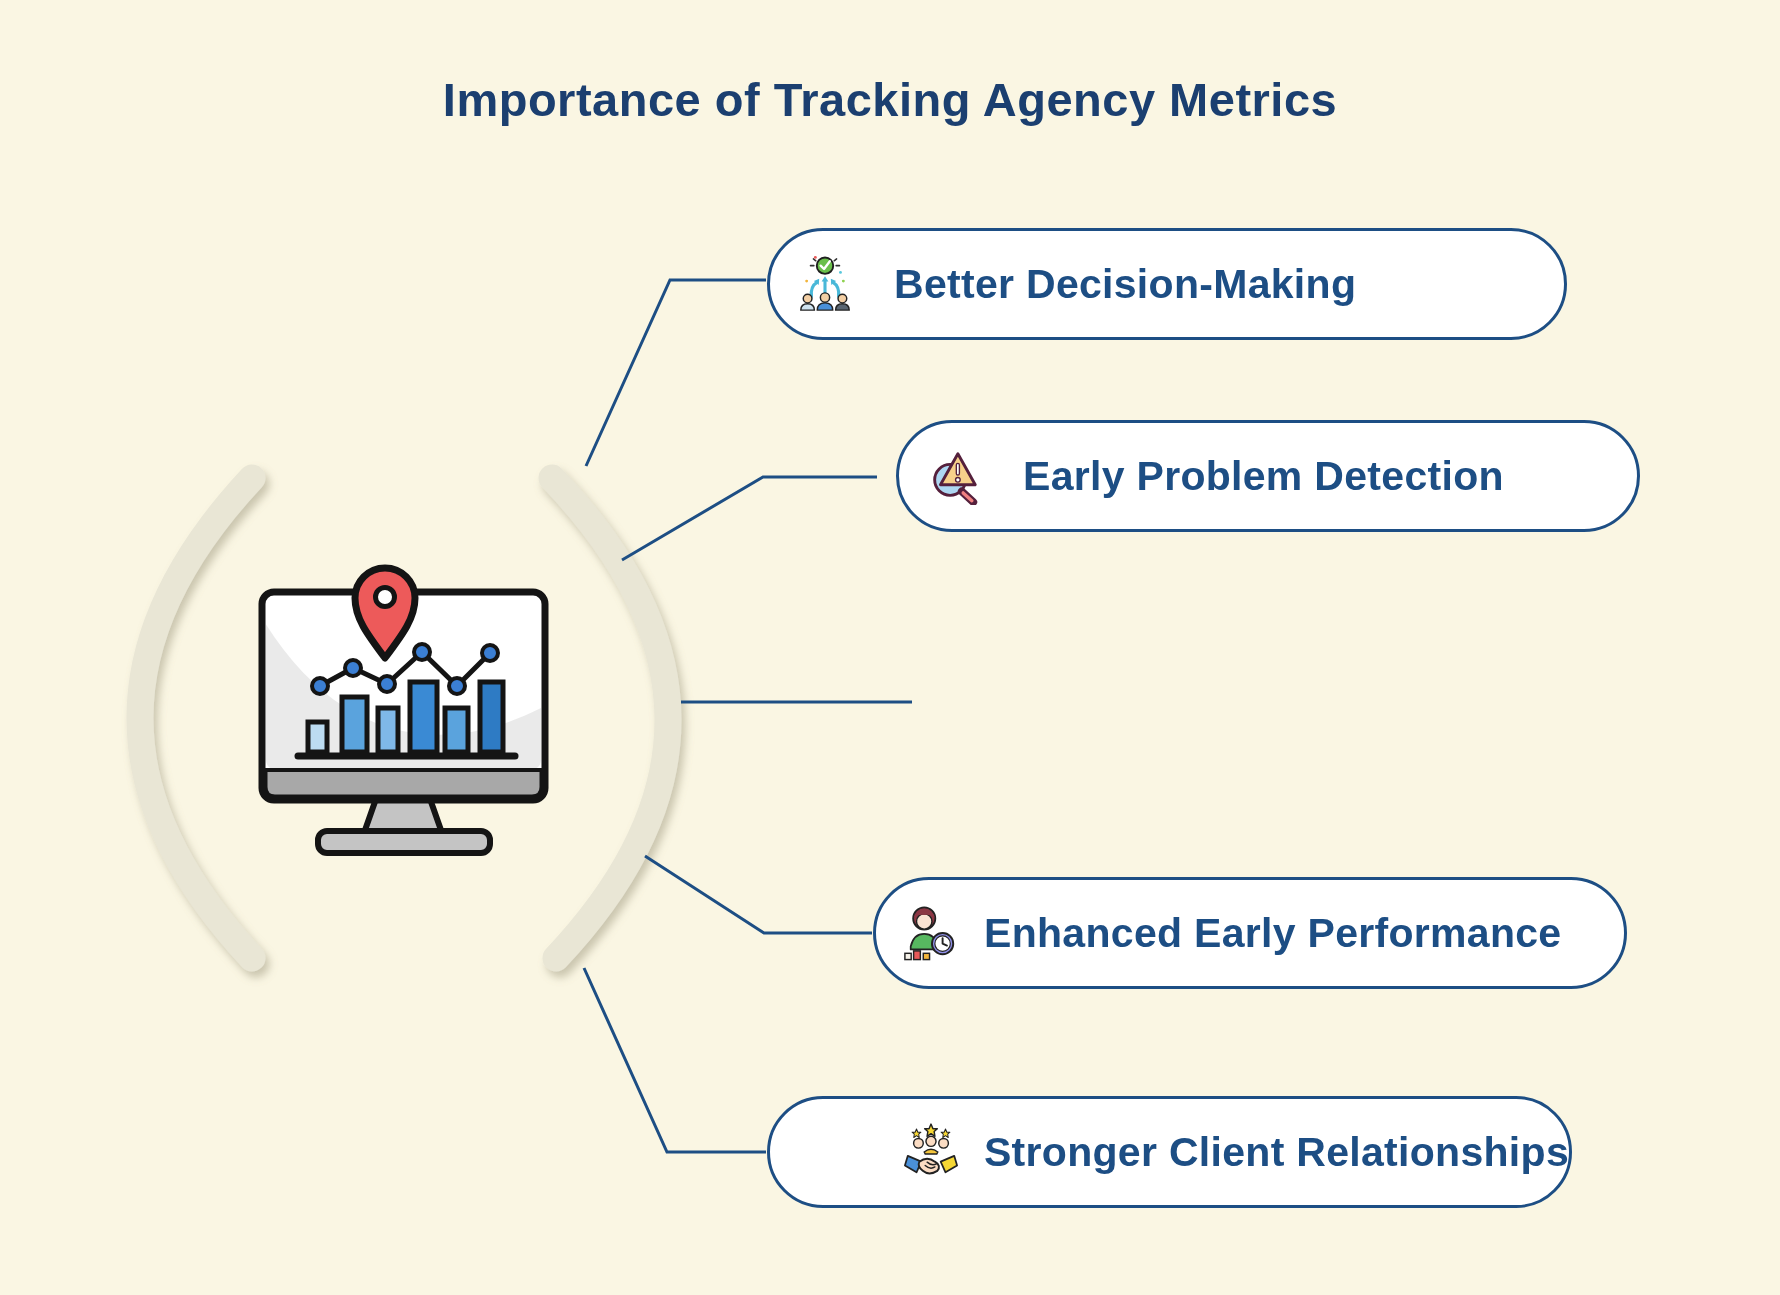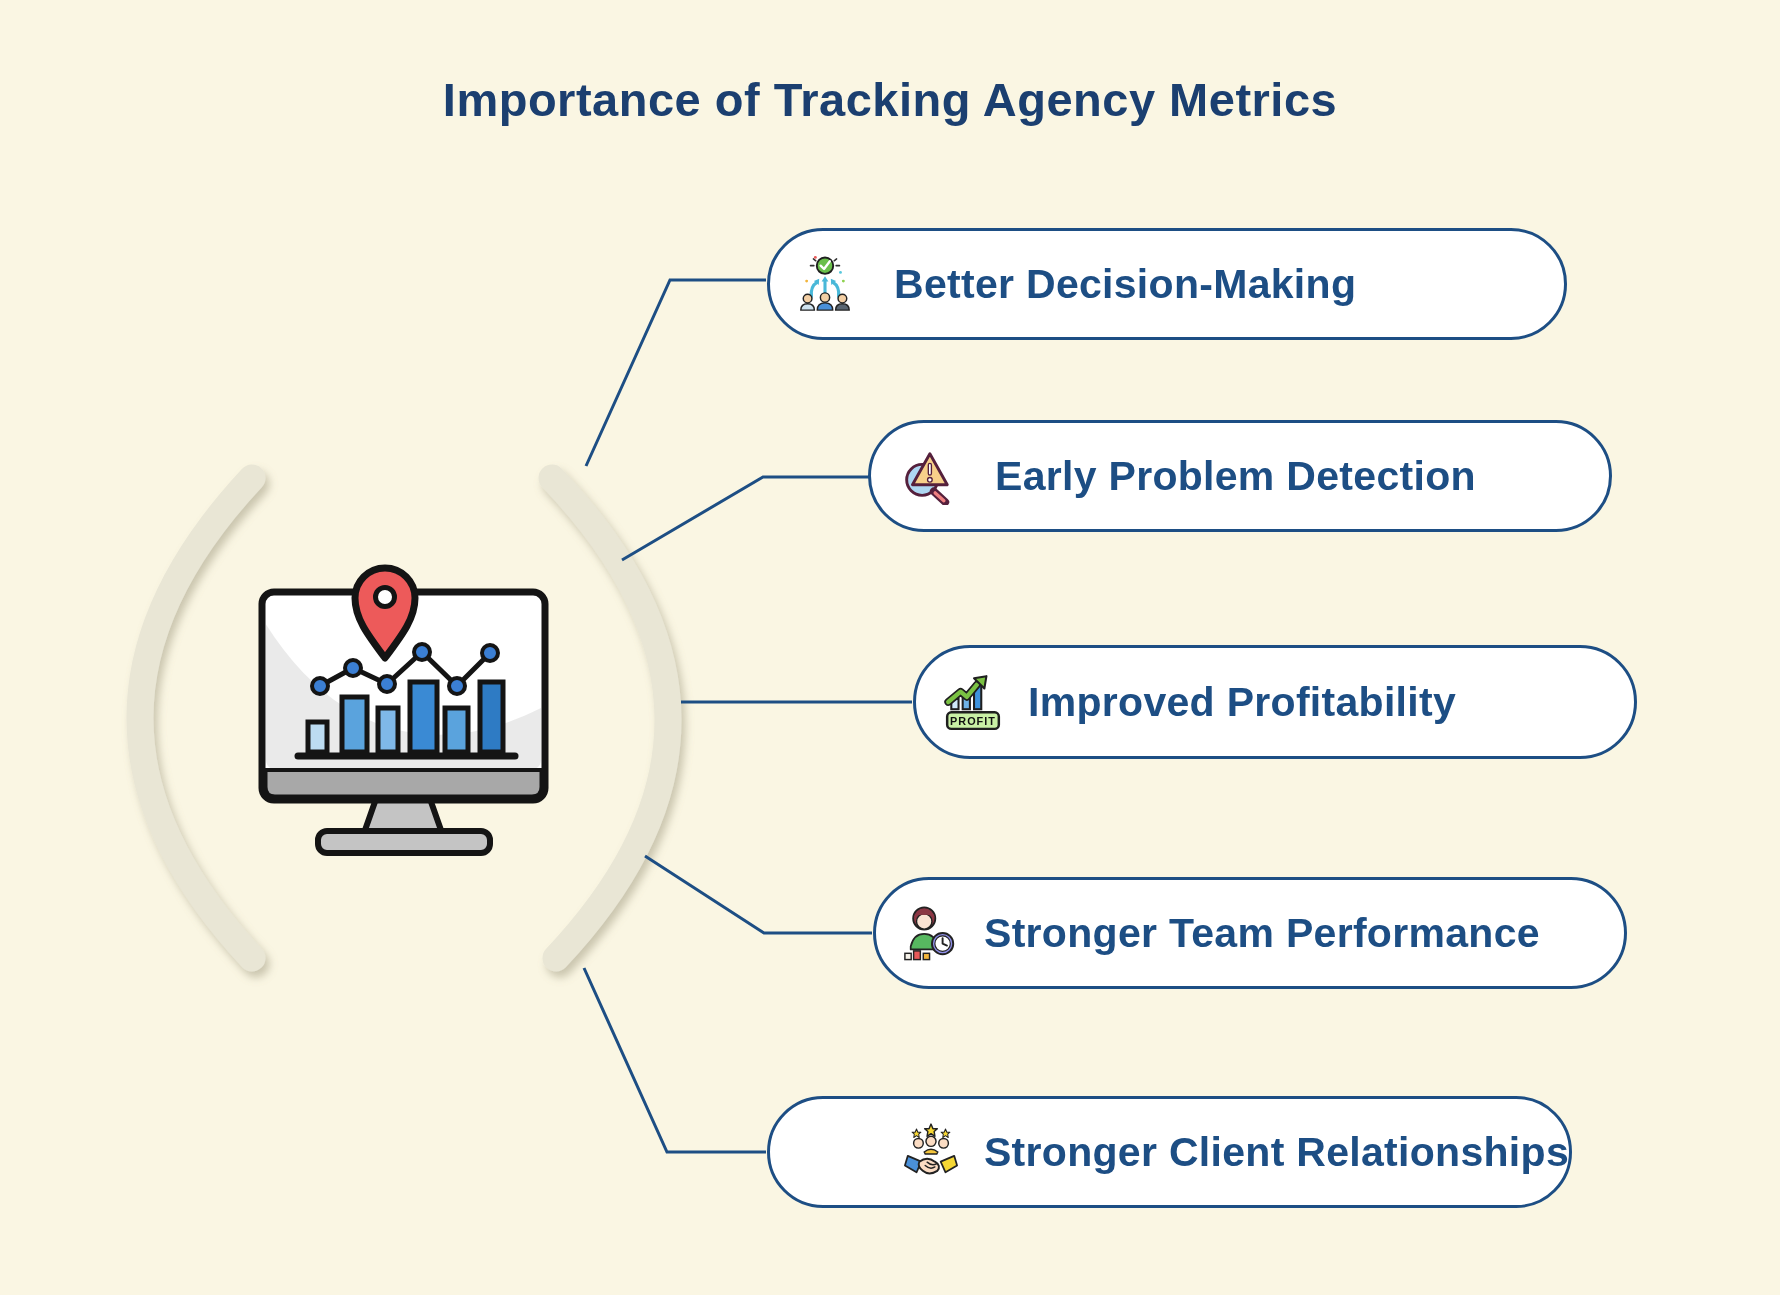--- a/index.html
+++ b/index.html
@@ -33,21 +33,21 @@
   }
   .pill-label{
     font-size:41px;
     font-weight:600;
     letter-spacing:.3px;
     white-space:nowrap;
     color:var(--navy,#1d4e84);
   }
   .pill-icon{flex:0 0 auto;display:block;}
   .pill-1{left:767px;top:228px;width:800px;height:112px;gap:40px;}
-  .pill-2{left:868px;top:420px;width:744px;height:112px;gap:40px;}
+  .pill-2{left:896px;top:420px;width:744px;height:112px;gap:40px;}
   .pill-3{left:913px;top:645px;width:724px;height:114px;}
   .pill-4{left:873px;top:877px;width:754px;height:112px;}
   .pill-5{left:767px;top:1096px;width:805px;height:112px;justify-content:flex-end;}
 </style>
 </head>
 <body>
 
 <div class="canvas">
 
   <svg id="diagram-svg" width="1780" height="1295" viewBox="0 0 1780 1295">
@@ -155,52 +155,37 @@
       <circle cx="26" cy="34" r="16" fill="#aed7f2" stroke="#55203c" stroke-width="3"></circle>
       <path d="M 38,46 L 50,57" stroke="#55203c" stroke-width="8" stroke-linecap="round"></path>
       <path d="M 39.5,47.5 L 48.5,55.5" stroke="#ef8080" stroke-width="3.5" stroke-linecap="round"></path>
       <path d="M 34,7 L 52,39 L 16,39 Z" fill="#f7d08a" stroke="#55203c" stroke-width="3" stroke-linejoin="round"></path>
       <rect x="32.4" y="17" width="3.2" height="12" rx="1.6" fill="#ffffff" stroke="#55203c" stroke-width="1.4"></rect>
       <circle cx="34" cy="34" r="2.4" fill="#ffffff" stroke="#55203c" stroke-width="1.4"></circle>
     </svg>
     <span class="pill-label">Early Problem Detection</span>
   </div>
 
-  <div class="pill pill-3">
-    <svg class="pill-icon" width="62" height="62" viewBox="0 0 60 60">
-      <g stroke="#1f1f1f" stroke-width="2">
-        <rect x="9" y="27" width="7" height="10" fill="#cfe8fa"></rect>
-        <rect x="20" y="21" width="7" height="16" fill="#6fb3e8"></rect>
-        <rect x="31" y="13" width="7" height="24" fill="#3f93dd"></rect>
-      </g>
-      <path d="M 6,30 L 18,20 L 24,25 L 34,13" fill="none" stroke="#1f1f1f" stroke-width="7.5" stroke-linecap="round" stroke-linejoin="round"></path>
-      <path d="M 6,30 L 18,20 L 24,25 L 34,13" fill="none" stroke="#7ac143" stroke-width="4.2" stroke-linecap="round" stroke-linejoin="round"></path>
-      <path d="M 31,7 L 43,5 L 41,17 Z" fill="#7ac143" stroke="#1f1f1f" stroke-width="2" stroke-linejoin="round"></path>
-      <rect x="5" y="40" width="50" height="16" rx="4" fill="#c9f0a5" stroke="#1f1f1f" stroke-width="2.4"></rect>
-      <text x="30" y="52.5" text-anchor="middle" font-family="Liberation Sans, sans-serif" font-size="10.5" font-weight="bold" letter-spacing="1" fill="#111111">PROFIT</text>
-    </svg>
-    <span class="pill-label">Improved Profitability</span>
-  </div>
 
   <div class="pill pill-4">
     <svg class="pill-icon" width="58" height="58" viewBox="0 0 60 60">
       <circle cx="23" cy="15" r="11.5" fill="#8c3744" stroke="#222222" stroke-width="1.8"></circle>
       <circle cx="23" cy="18" r="8" fill="#fbe3d3" stroke="#222222" stroke-width="1.5"></circle>
       <path d="M 12,14 Q 16,6 23,8 Q 31,6 34,14 Q 28,10 23,11.5 Q 17,10 12,14 Z" fill="#8c3744"></path>
       <path d="M 9,44 Q 12,31 23,31 Q 34,31 37,44 L 37,47 L 9,47 Z" fill="#57b860" stroke="#222222" stroke-width="1.8" stroke-linejoin="round"></path>
       <circle cx="42" cy="41" r="11" fill="#8f8fe8" stroke="#222222" stroke-width="2"></circle>
       <circle cx="42" cy="41" r="8" fill="#ffffff" stroke="#222222" stroke-width="1.2"></circle>
       <path d="M 42,41 L 42,35.5 M 42,41 L 46.5,43" stroke="#222222" stroke-width="2" stroke-linecap="round" fill="none"></path>
       <g stroke="#222222" stroke-width="1.5">
         <rect x="3" y="51" width="6.5" height="6.5" fill="#f7f3ea"></rect>
         <rect x="12" y="48.5" width="7" height="9" fill="#e85959"></rect>
         <rect x="22" y="51" width="6.5" height="6.5" fill="#f2b53c"></rect>
       </g>
     </svg>
-    <span class="pill-label">Stronger Team Performance</span>
+    <span class="pill-label">Enhanced Early Performance</span>
   </div>
 
   <div class="pill pill-5">
     <svg class="pill-icon" width="58" height="58" viewBox="0 0 60 60">
       <g fill="#f7d734" stroke="#222222" stroke-width="1.3" stroke-linejoin="round">
         <path transform="translate(30,8) scale(1.15)" d="M 0,-6 L 1.76,-1.85 L 5.71,-1.85 L 2.85,0.71 L 3.53,5.05 L 0,2.6 L -3.53,5.05 L -2.85,0.71 L -5.71,-1.85 L -1.76,-1.85 Z"></path>
         <path transform="translate(15,11) scale(0.8)" d="M 0,-6 L 1.76,-1.85 L 5.71,-1.85 L 2.85,0.71 L 3.53,5.05 L 0,2.6 L -3.53,5.05 L -2.85,0.71 L -5.71,-1.85 L -1.76,-1.85 Z"></path>
         <path transform="translate(45,11) scale(0.8)" d="M 0,-6 L 1.76,-1.85 L 5.71,-1.85 L 2.85,0.71 L 3.53,5.05 L 0,2.6 L -3.53,5.05 L -2.85,0.71 L -5.71,-1.85 L -1.76,-1.85 Z"></path>
       </g>
       <g stroke="#222222" stroke-width="1.5">

